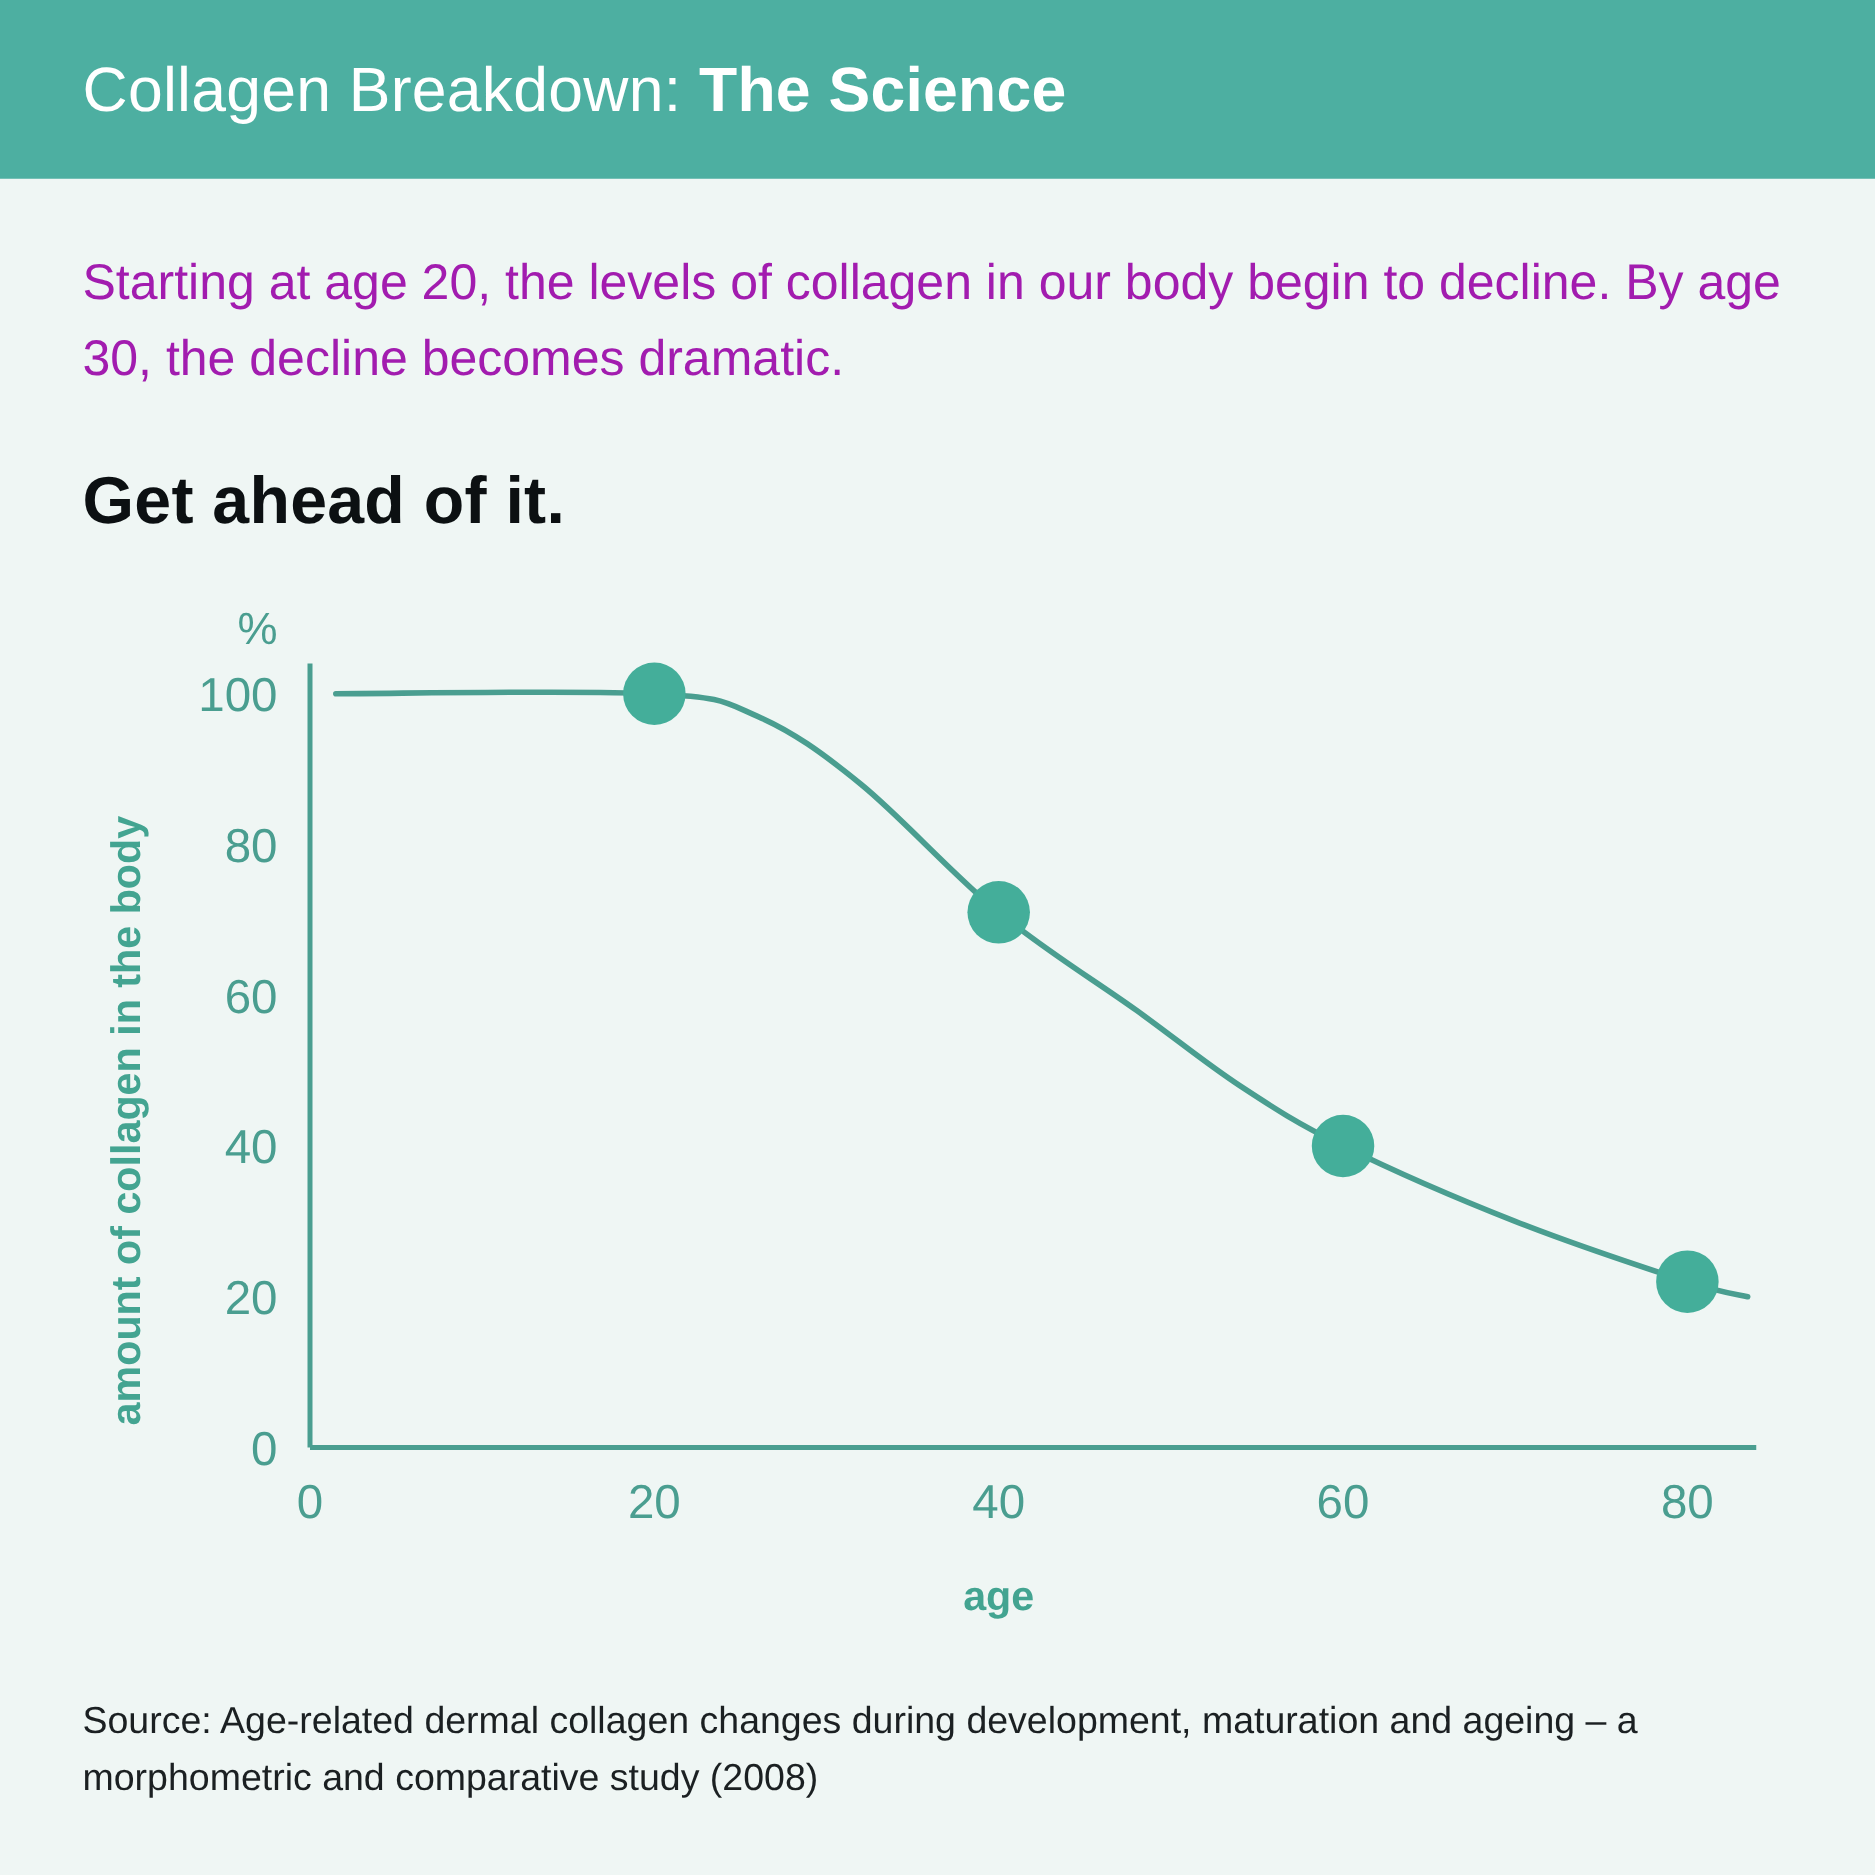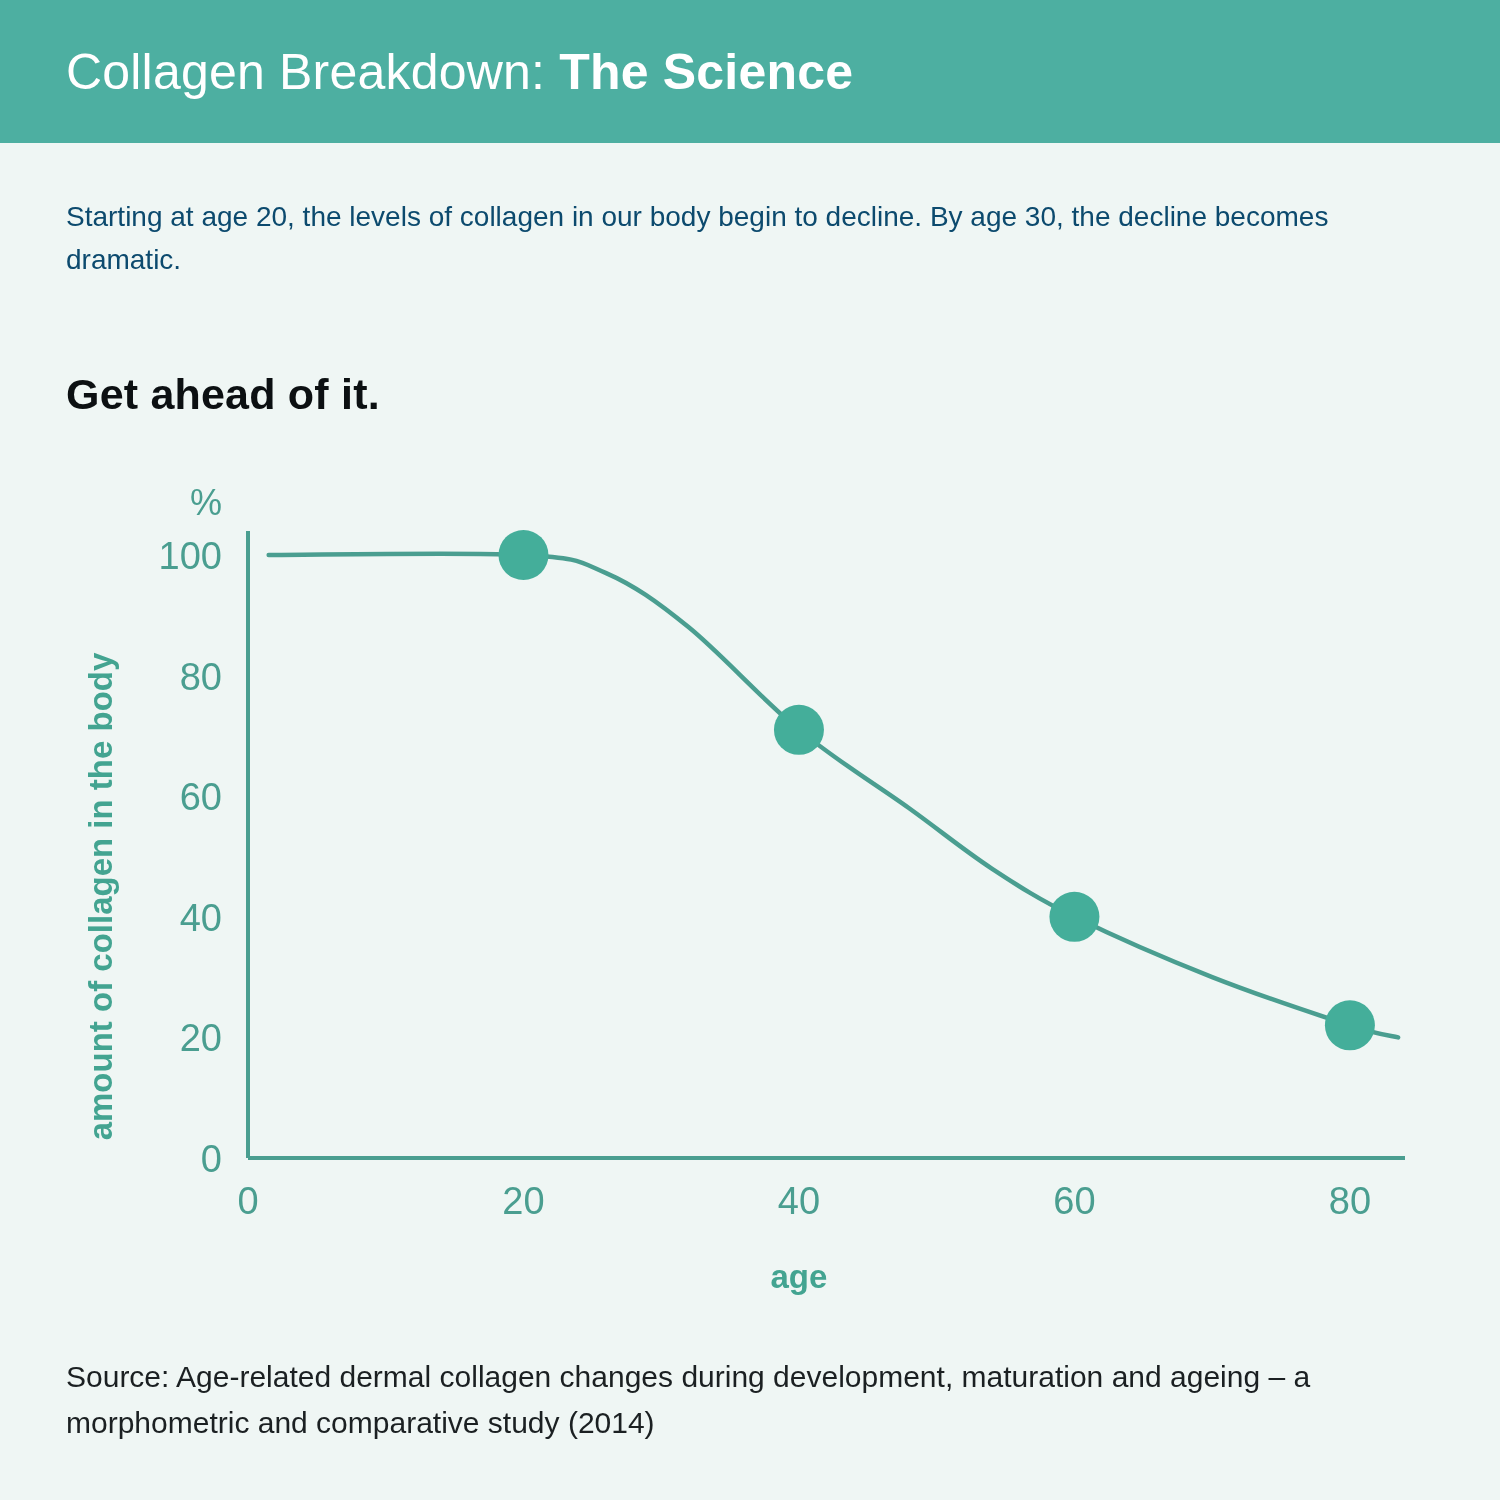--- a/index.html
+++ b/index.html
@@ -29,28 +29,28 @@
     font-weight:400;
     letter-spacing:0.2px;
     white-space:nowrap;
   }
   #header-title .strong { font-weight:700; }
 
   
   #intro-paragraph {
     position:absolute; left:66px; top:196px;
     width:1380px;
-    font-size:28px;
+    font-size:40px;
     line-height:1.52;
-    color:#0c4a6e;
+    color:#a21caf;
     font-weight:400;
   }
   #lede-line {
     position:absolute; left:66px; top:370px;
-    font-size:43px;
+    font-size:53px;
     font-weight:700;
     color:#0C1012;
     letter-spacing:0.2px;
   }
 
   
   #chart-area {
     position:absolute; left:0; top:460px;
     width:1500px; height:860px;
   }
@@ -128,15 +128,15 @@
           <circle cx="1074.4285714285716" cy="456.79999999999995" r="25" fill="#44AE9A"></circle>
           <circle cx="1349.904761904762" cy="565.34" r="25" fill="#44AE9A"></circle>
         </g>
       <g id="svg-labels">
           <text x="798.952380952381" y="828" text-anchor="middle" class="axis-title-text">age</text>
           <text x="112" y="436.5" text-anchor="middle" class="axis-title-text" transform="rotate(-90 112 436.5)">amount of collagen in the body</text>
         </g>
     </svg>
   </div>
 
-  <p id="source-note">Source: Age-related dermal collagen changes during development, maturation and ageing – a morphometric and comparative study (2014)</p>
+  <p id="source-note">Source: Age-related dermal collagen changes during development, maturation and ageing – a morphometric and comparative study (2008)</p>
 
 </div>
 
 </body></html>

